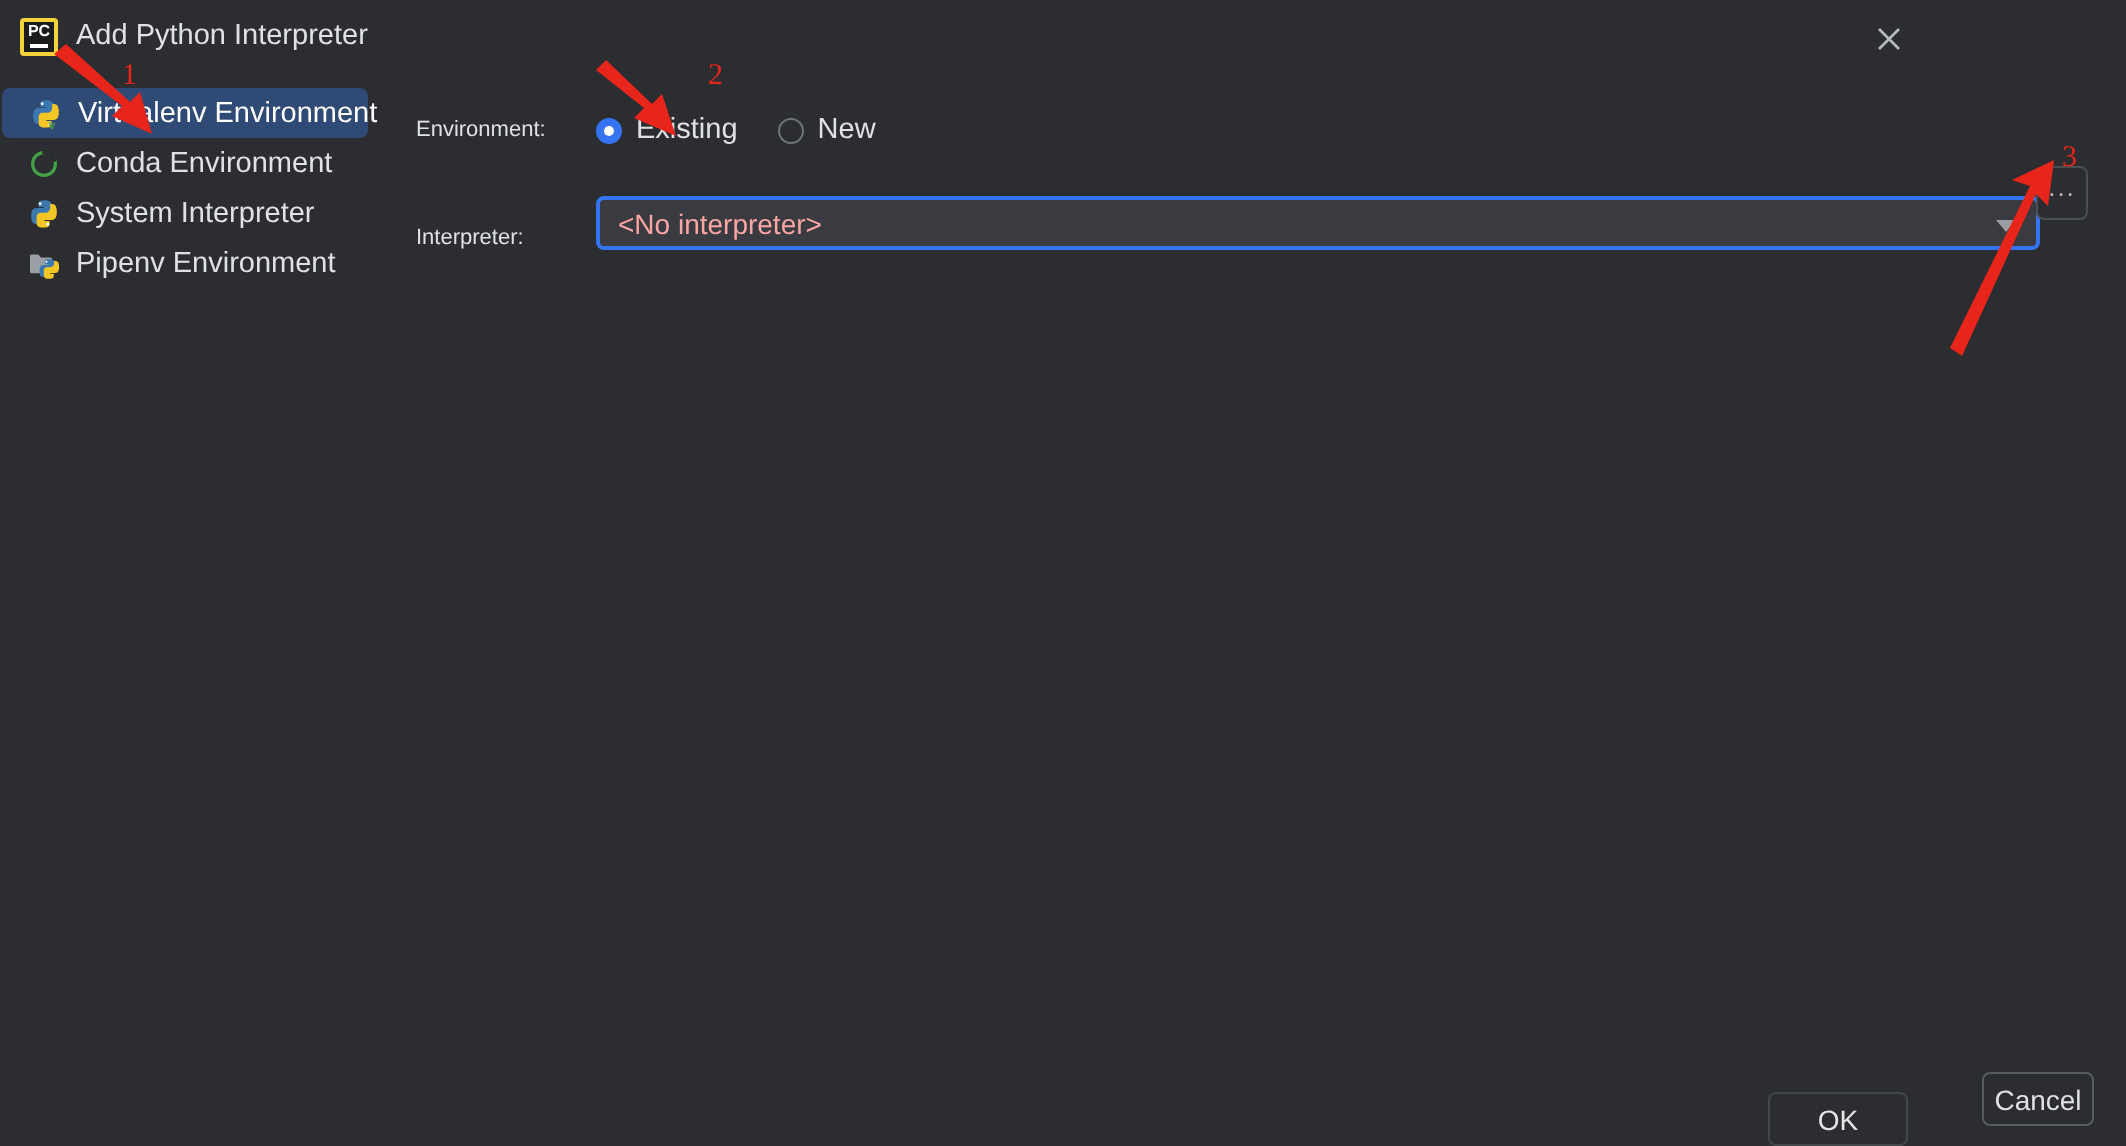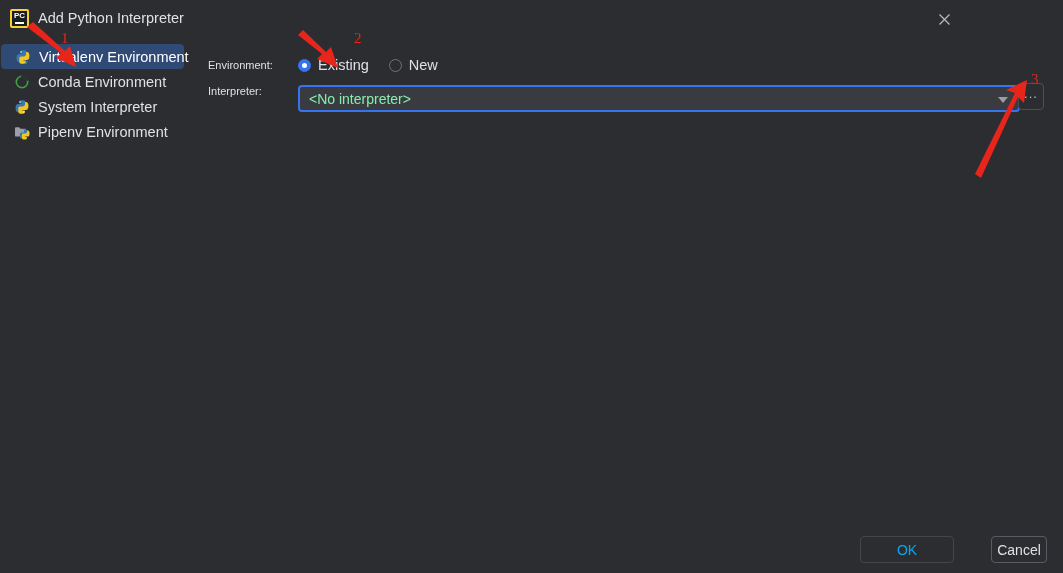--- a/index.html
+++ b/index.html
@@ -177,39 +177,39 @@
   }
   .radio-label {
     font-size: 14.5px;
     color: #dfe1e5;
     white-space: nowrap;
   }
 
   .row-interp {
     position: absolute;
     left: 0;
-    top: 35px;
-    display: flex;
-    align-items: flex-start;
+    top: 48px;
+    display: flex;
+    align-items: flex-end;
   }
   .combo {
     position: relative;
     width: 722px;
     height: 27px;
     background: #393b40;
     border: 2px solid #3574f0;
     border-radius: 4px;
     box-sizing: border-box;
     display: flex;
     align-items: center;
     cursor: pointer;
   }
   .combo-value {
     font-size: 14px;
-    color: #86efac;
+    color: #fca5a5;
     padding-left: 9px;
     white-space: nowrap;
   }
   .combo-arrow {
     position: absolute;
     right: 10px;
     top: 50%;
     margin-top: -2px;
     width: 0; height: 0;
     border-left: 5px solid transparent;
@@ -254,24 +254,24 @@
     box-sizing: border-box;
     display: flex;
     align-items: center;
     justify-content: center;
     font-size: 14px;
     cursor: pointer;
     background: #2b2d30;
   }
   .btn-ok {
     right: 109px;
-    bottom: 10px;
-    width: 94px;
+    bottom: 0;
+    width: 70px;
     border: 1px solid #43464b;
-    color: #0ea5e9;
+    color: #e5e5e5;
   }
   .btn-cancel {
     right: 16px;
     bottom: 10px;
     width: 56px;
     border: 1px solid #585b61;
     color: #dfe1e5;
   }
 
   

